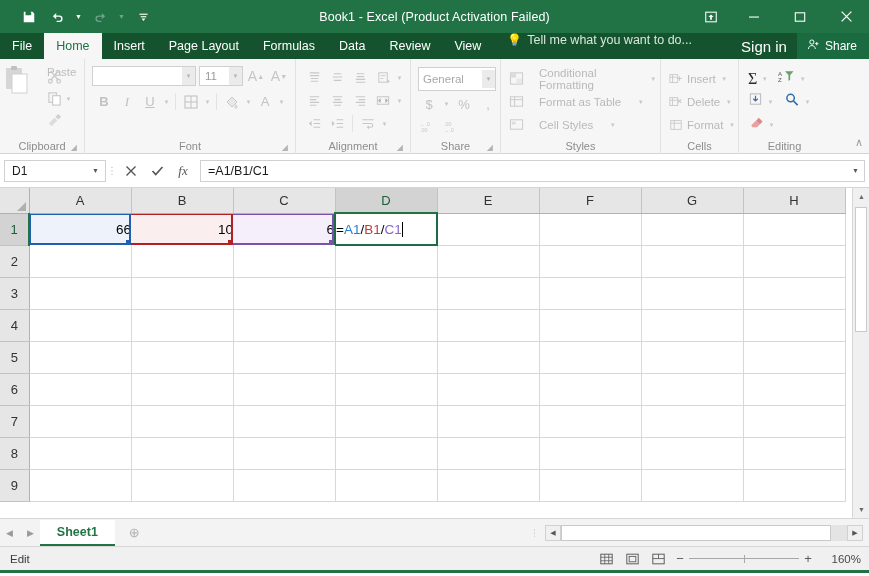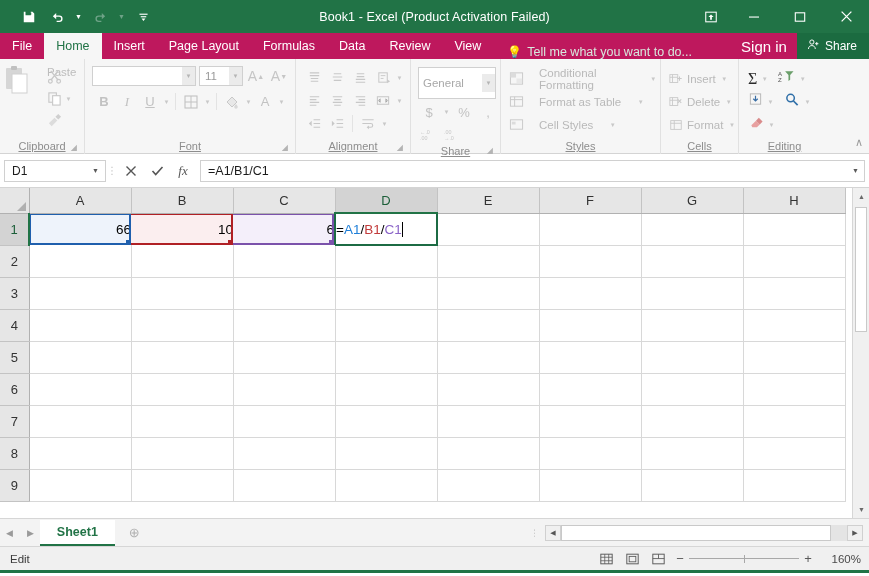--- a/index.html
+++ b/index.html
@@ -32,21 +32,21 @@
   .win-ctrls { position: absolute; right: 0; top: 0; display: flex; height: 33px; }
   .win-btn {
     width: 46px; height: 33px; display: flex; align-items: center; justify-content: center;
     color: #fff; font-size: 13px;
   }
   .win-btn.ribbon-opt { width: 40px; }
   .win-btn.close { width: 46px; font-size: 16px; }
 
   
   .tabbar {
-    height: 26px; background: #be185d; display: flex; align-items: flex-end; position: relative;
+    height: 26px; background: #14532d; display: flex; align-items: flex-start; position: relative;
   }
   .tab {
     padding: 0 12px; display: flex; align-items: center;
     color: #fff; font-size: 12.5px; height: 26px;
   }
   .tab.active { background: #f6f6f6; color: #217346; font-weight: normal; }
   .tellme {
     display: flex; align-items: center; gap: 5px; color: #d8e8de; font-size: 12.5px;
     margin-left: 14px;
   }
@@ -59,21 +59,21 @@
   
   .ribbon {
     height: 95px; background: #f6f6f6; border-bottom: 1px solid #d4d4d4;
     display: flex; position: relative;
   }
   .grp { position: relative; height: 95px; padding: 4px 3px 0 3px; display: flex; flex-direction: column; }
   .grp + .grp { border-left: 1px solid #e1e1e1; }
   .grp-body { flex: 1; display: flex; align-items: flex-start; }
   .grp-label {
     height: 16px; font-size: 11px; color: #8d8d8d; text-align: center;
-    display: flex; align-items: center; justify-content: center; position: relative; text-decoration: underline;
+    display: flex; align-items: center; justify-content: center; position: relative;
   }
   .dlg { position: absolute; right: 4px; bottom: 2px; font-size: 8px; color: #b4b4b4; }
 
   
   .ic { color: #c8c8c8; display: inline-flex; align-items: center; justify-content: center; }
   .lbl-dis { color: #b9b9b9; font-size: 11.5px; }
 
   
   .clipboard { width: 84px; }
   .paste-big { width: 44px; display: flex; flex-direction: row; align-items: flex-start; padding-top: 2px; gap: 16px; }
@@ -106,21 +106,21 @@
 
   
   .align { width: 115px; }
   .aligngrid { display: flex; flex-direction: column; gap: 2px; padding: 4px 2px 0 4px; }
   .arow { display: flex; align-items: center; gap: 1px; height: 21px; }
   .abtn { width: 22px; height: 21px; display:flex; align-items:center; justify-content:center; }
 
   
   .number { width: 90px; }
   .numinner { display: flex; flex-direction: column; padding: 4px 2px 0 4px; gap: 3px; }
-  .numfmt { width: 78px; height: 32px; background:#fff; border:1px solid #d0d0d0;
+  .numfmt { width: 78px; height: 24px; background:#fff; border:1px solid #d0d0d0;
     display:flex; align-items:center; padding-left:4px; font-size:11.5px; color:#a8a8a8; }
   .numrow { display: flex; align-items: center; gap: 2px; height: 20px; }
 
   
   .styles { width: 160px; }
   .stylerow { display:flex; align-items:center; gap:15px; height: 23px; padding-left: 5px; }
 
   
   .cells { width: 78px; }
   .cellrow { display:flex; align-items:center; gap:4px; height: 23px; padding-left: 5px; }

